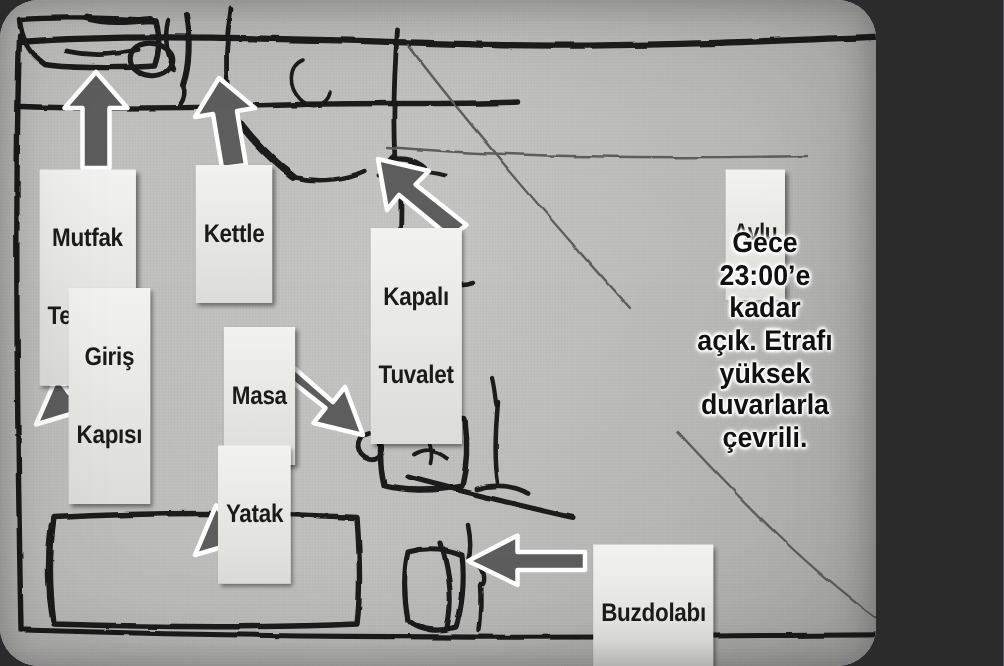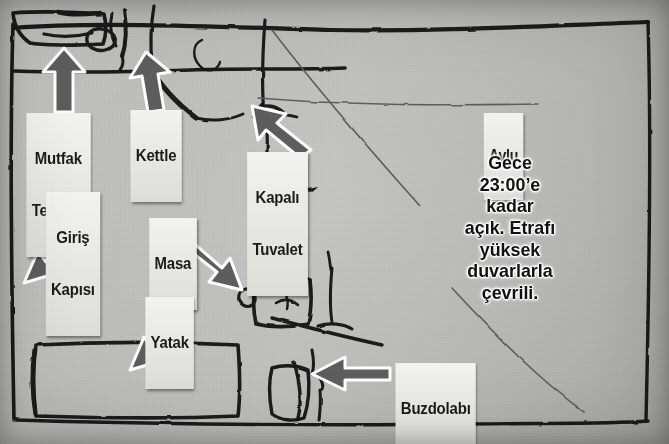--- a/index.html
+++ b/index.html
@@ -1,19 +1,20 @@
 <!DOCTYPE html>
 <html><head>
 <meta charset="utf-8">
 <style>
   html,body{margin:0;padding:0;background:#2b2b2b;}
   .stage{
-    position:relative;width:669px;height:444px;overflow:hidden;
+    position:relative;width:584px;height:444px;overflow:hidden;
     font-family:"Liberation Sans", sans-serif;
     background:#f0abfc;
+    border-radius:26px;
   }
   
   .paper{position:absolute;inset:0;
     background:
       radial-gradient(ellipse 120% 90% at 48% 45%, rgba(255,255,255,0.10) 0%, rgba(255,255,255,0.0) 55%, rgba(0,0,0,0.10) 100%),
       linear-gradient(102deg,#c3c3c1 0%,#bdbdbb 22%,#c0c0be 48%,#b7b7b5 74%,#acacaa 100%);
   }
   .grain{position:absolute;inset:0;opacity:.30;mix-blend-mode:multiply;
     background-image:
       repeating-linear-gradient(0deg, rgba(0,0,0,.05) 0 1px, rgba(255,255,255,.05) 1px 2px),

